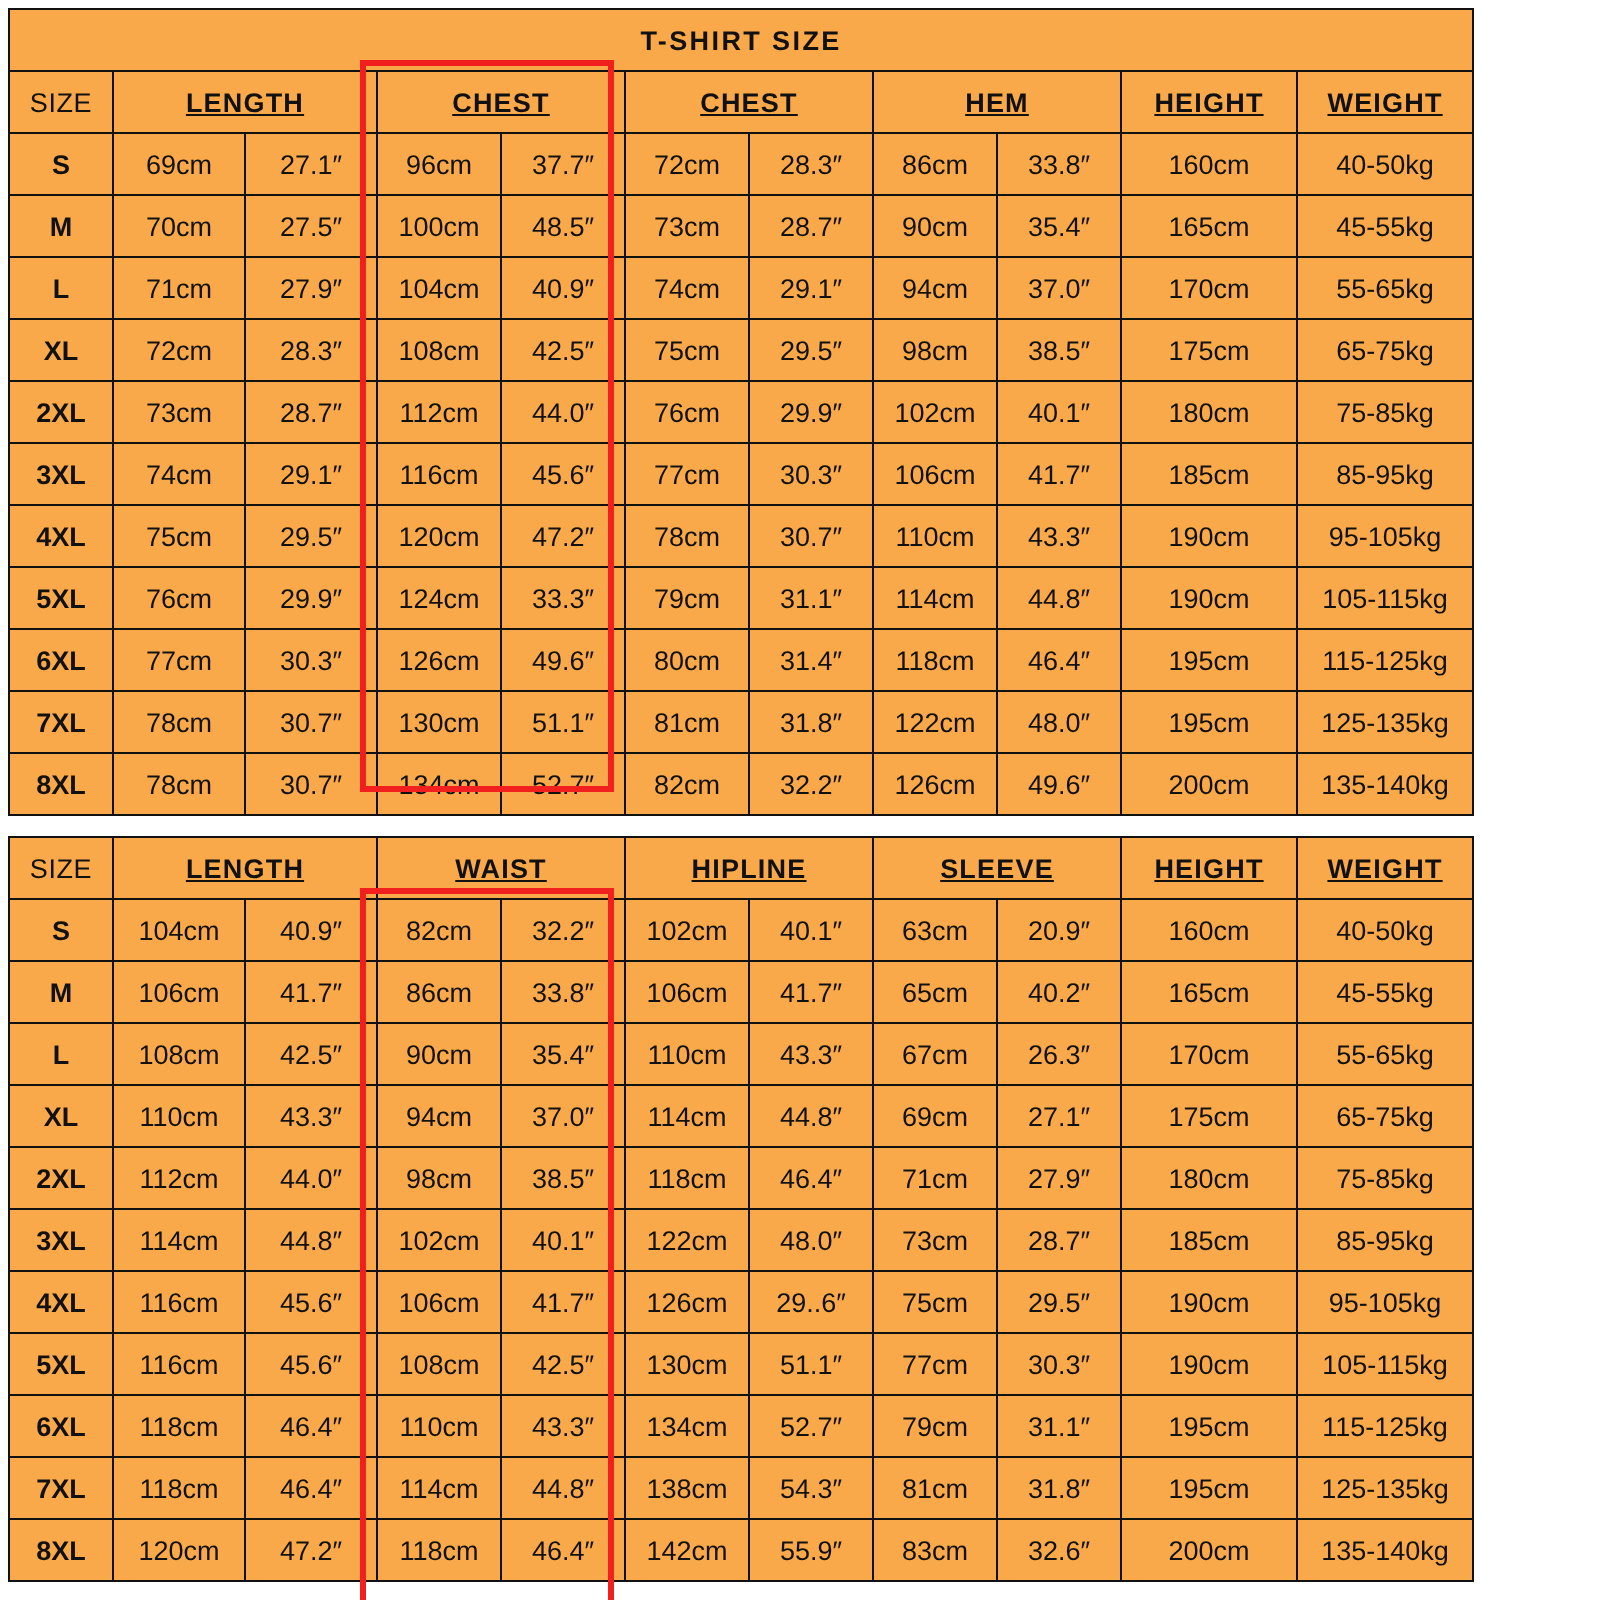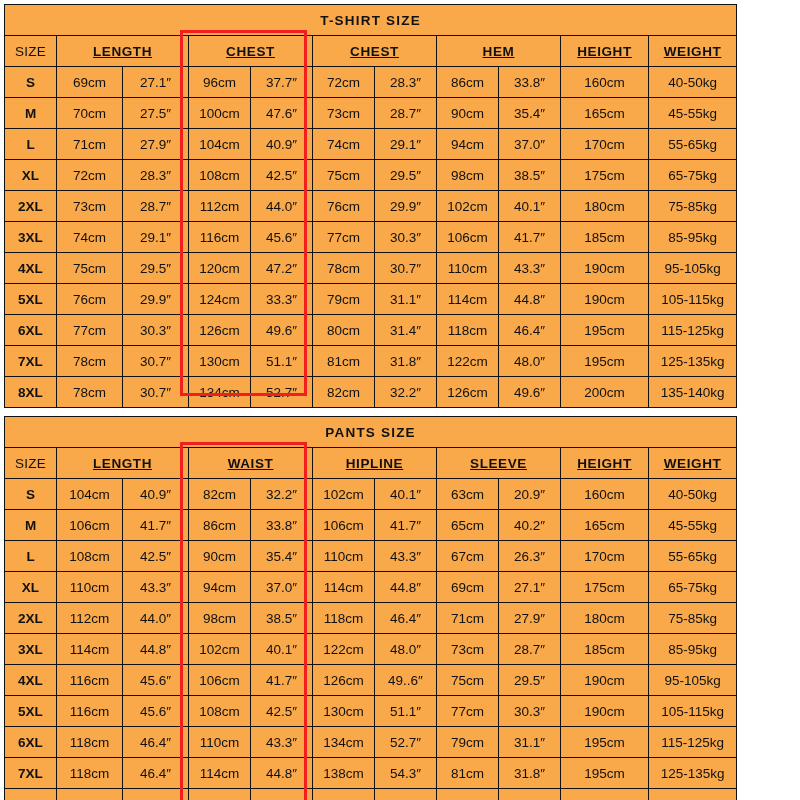--- a/index.html
+++ b/index.html
@@ -121,21 +121,21 @@
           <td class="num-cell">86cm</td>
           <td class="num-cell">33.8″</td>
           <td class="num-cell">160cm</td>
           <td class="num-cell">40-50kg</td>
         </tr>
         <tr>
           <td class="size-cell">M</td>
           <td class="num-cell">70cm</td>
           <td class="num-cell">27.5″</td>
           <td class="num-cell">100cm</td>
-          <td class="num-cell">47.6″</td>
+          <td class="num-cell">48.5″</td>
           <td class="num-cell">73cm</td>
           <td class="num-cell">28.7″</td>
           <td class="num-cell">90cm</td>
           <td class="num-cell">35.4″</td>
           <td class="num-cell">165cm</td>
           <td class="num-cell">45-55kg</td>
         </tr>
         <tr>
           <td class="size-cell">L</td>
           <td class="num-cell">71cm</td>
@@ -270,23 +270,20 @@
           <col style="width:62px">
         <col style="width:62px">
           <col style="width:62px">
         <col style="width:62px">
           <col style="width:62px">
         <col style="width:88px">
         <col style="width:88px">
       </colgroup>
       <tbody>
         <tr>
-          <td class="title-cell" colspan="11">PANTS SIZE</td>
-        </tr>
-        <tr>
           <td class="hdr-size">SIZE</td>
           <td class="hdr-cell" colspan="2">LENGTH</td>
           <td class="hdr-cell" colspan="2">WAIST</td>
           <td class="hdr-cell" colspan="2">HIPLINE</td>
           <td class="hdr-cell" colspan="2">SLEEVE</td>
           <td class="hdr-cell">HEIGHT</td>
           <td class="hdr-cell">WEIGHT</td>
         </tr>
 
         <tr>
@@ -367,21 +364,21 @@
           <td class="num-cell">185cm</td>
           <td class="num-cell">85-95kg</td>
         </tr>
         <tr>
           <td class="size-cell">4XL</td>
           <td class="num-cell">116cm</td>
           <td class="num-cell">45.6″</td>
           <td class="num-cell">106cm</td>
           <td class="num-cell">41.7″</td>
           <td class="num-cell">126cm</td>
-          <td class="num-cell">49..6″</td>
+          <td class="num-cell">29..6″</td>
           <td class="num-cell">75cm</td>
           <td class="num-cell">29.5″</td>
           <td class="num-cell">190cm</td>
           <td class="num-cell">95-105kg</td>
         </tr>
         <tr>
           <td class="size-cell">5XL</td>
           <td class="num-cell">116cm</td>
           <td class="num-cell">45.6″</td>
           <td class="num-cell">108cm</td>

